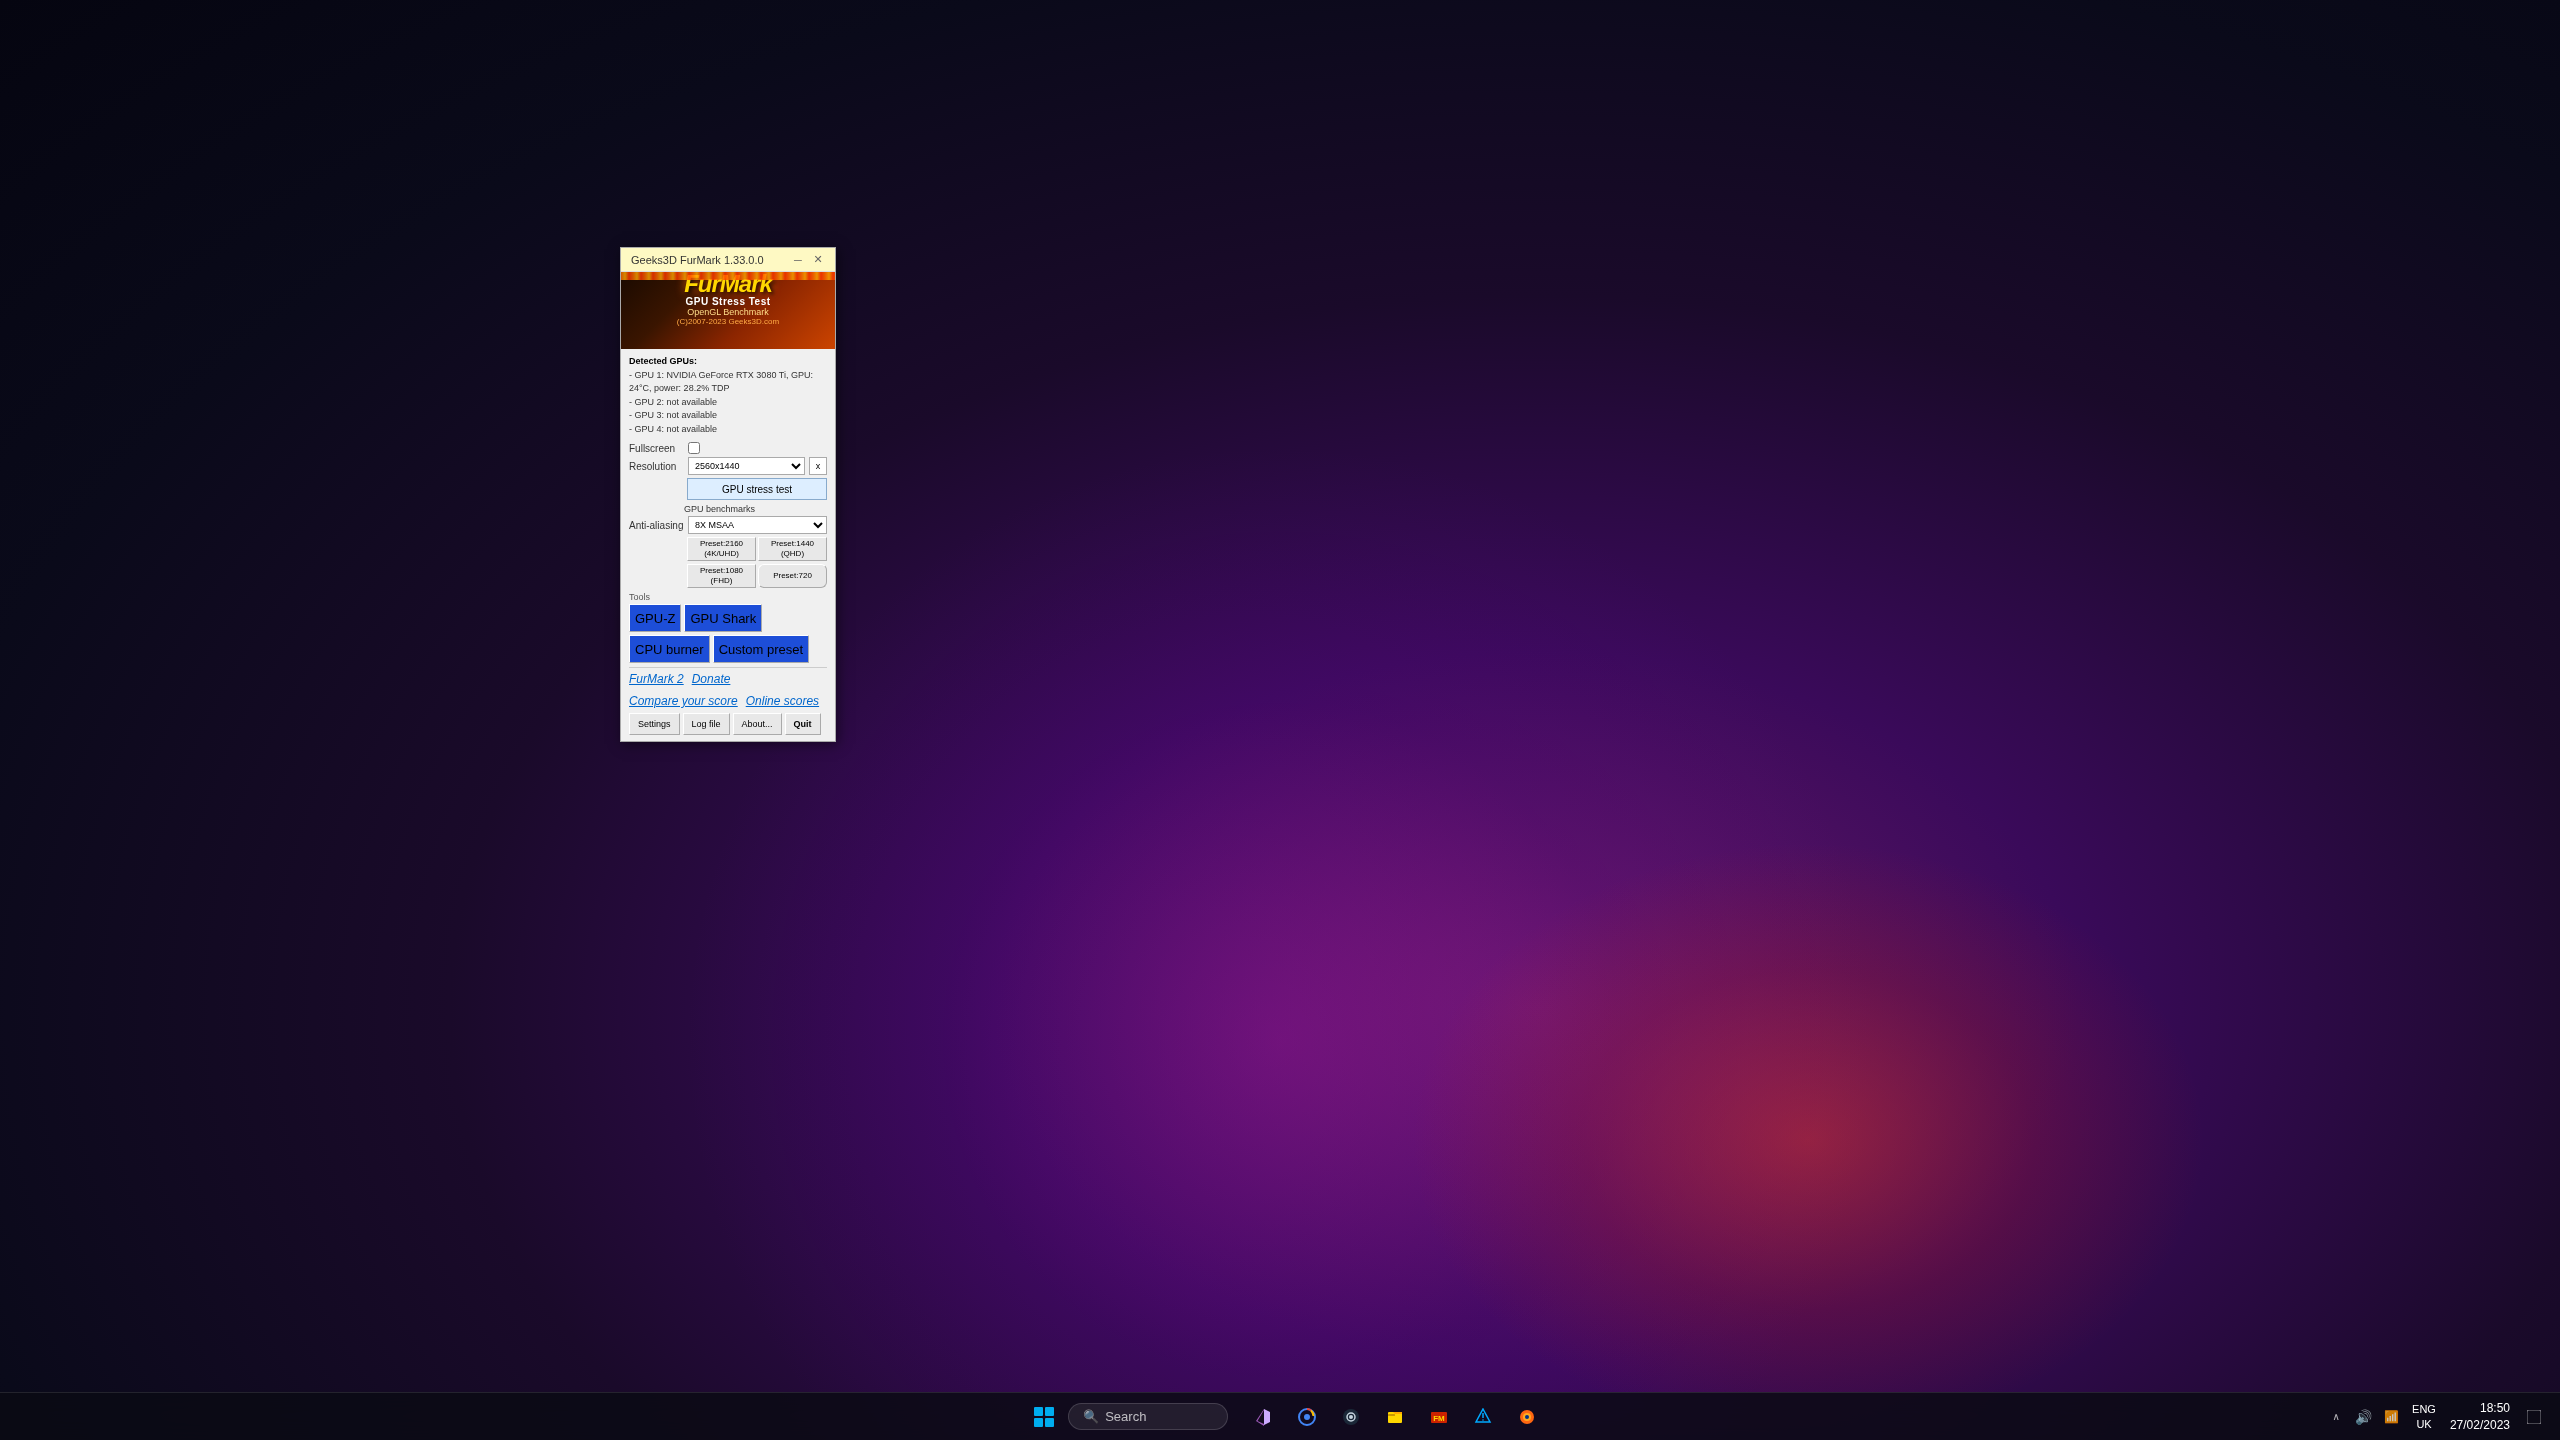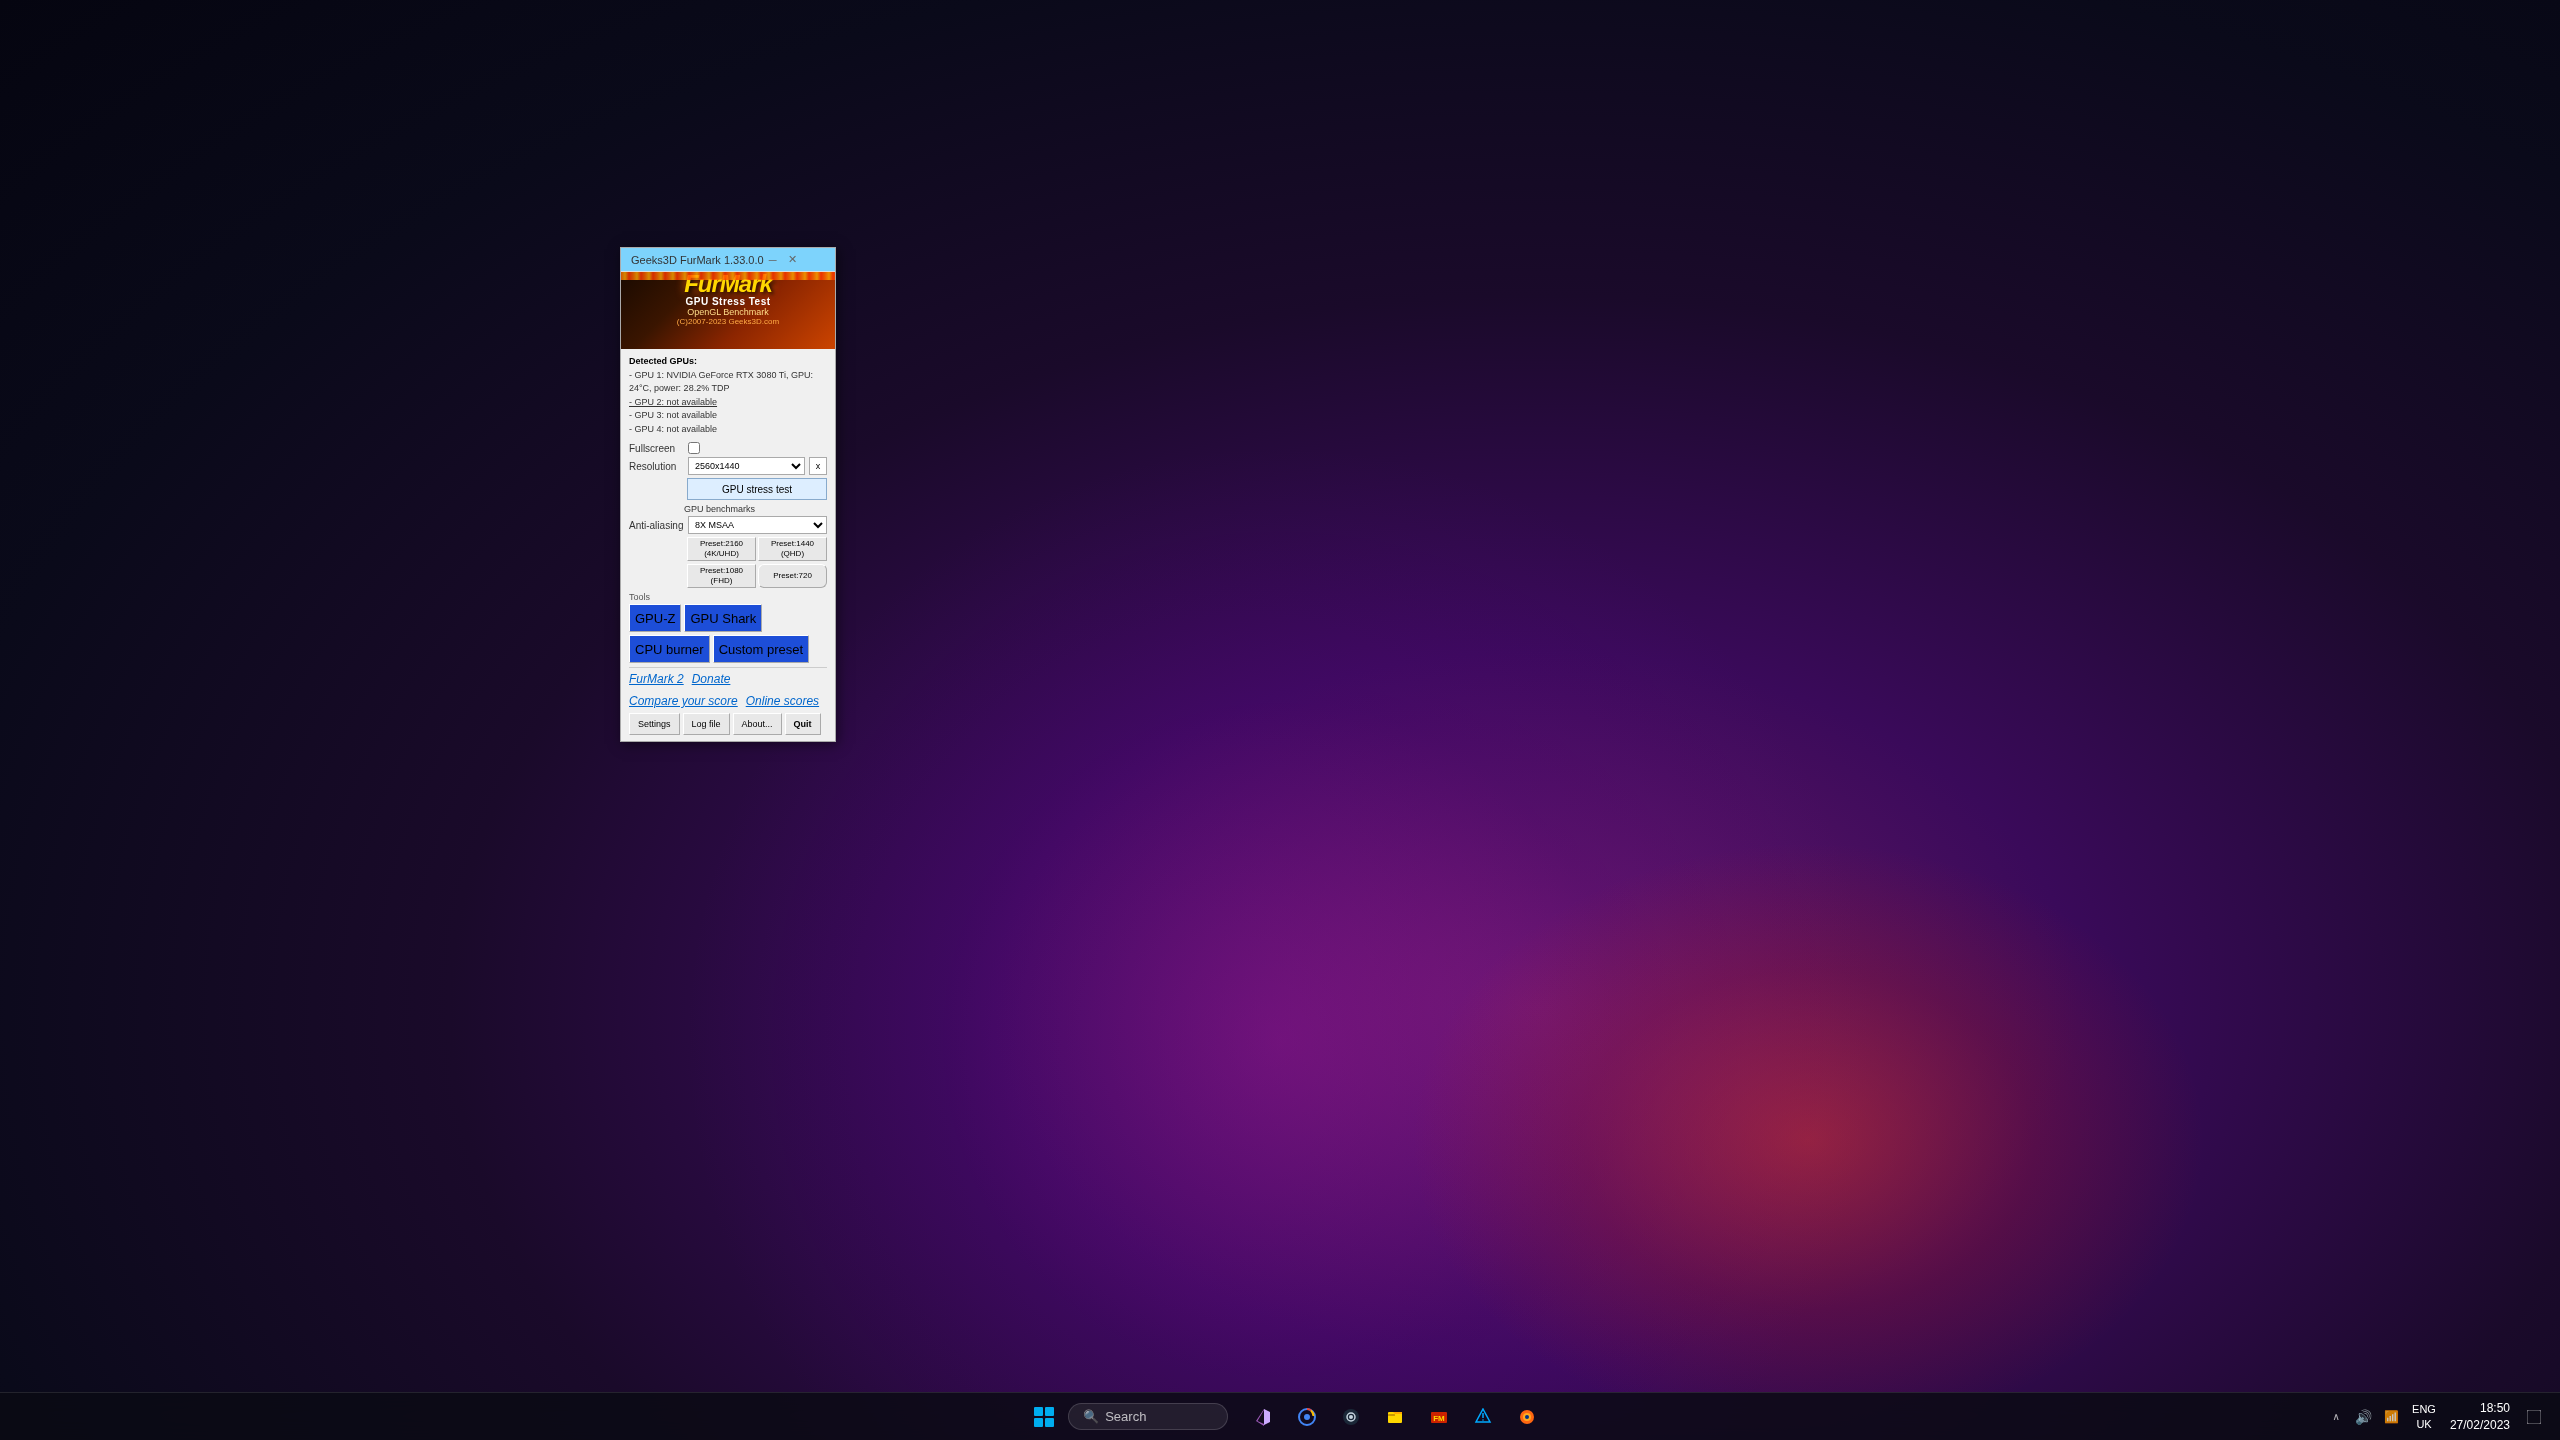--- a/index.html
+++ b/index.html
@@ -157,24 +157,25 @@
       left: 620px;
       width: 216px;
       background: #f0f0f0;
       border: 1px solid #aaa;
       box-shadow: 2px 2px 12px rgba(0,0,0,0.5);
       font-family: 'Segoe UI', Tahoma, sans-serif;
       font-size: 11px;
     }
 
     .window-titlebar {
-      background: #7dd3fc;
+      background: #fef9c3;
       height: 24px;
       display: flex;
       align-items: center;
+      justify-content: space-between;
       padding: 0 8px 0 10px;
       border-bottom: 1px solid #ddd;
       cursor: move;
     }
 
     .window-title {
       font-size: 11px;
       color: #333;
       font-weight: normal;
     }
@@ -420,21 +421,21 @@
     <div class="furmark-subtitle1">GPU Stress Test</div>
     <div class="furmark-subtitle2">OpenGL Benchmark</div>
     <div class="furmark-subtitle3">(C)2007-2023 Geeks3D.com</div>
   </div>
 
   <div class="window-body">
 
     <div class="gpu-info-section">
       <div class="gpu-info-title">Detected GPUs:</div>
       <div style="font-size:9px; color:#333;">- GPU 1: NVIDIA GeForce RTX 3080 Ti, GPU: 24°C, power: 28.2% TDP</div>
-      <div style="font-size:9px; color:#333;text-decoration:underline;">- GPU 2: not available</div>
+      <div style="font-size:9px; color:#333;">- GPU 2: not available</div>
       <div style="font-size:9px; color:#333;">- GPU 3: not available</div>
       <div style="font-size:9px; color:#333;">- GPU 4: not available</div>
     </div>
 
     <div class="form-row">
       <span class="form-label">Fullscreen</span>
       <input type="checkbox" class="form-checkbox" style="">
     </div>
 
     <div class="form-row">

